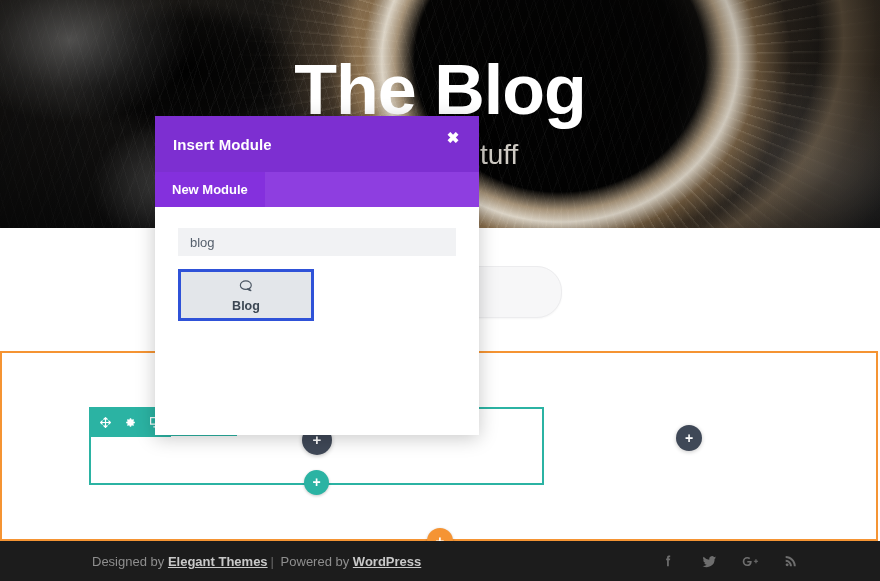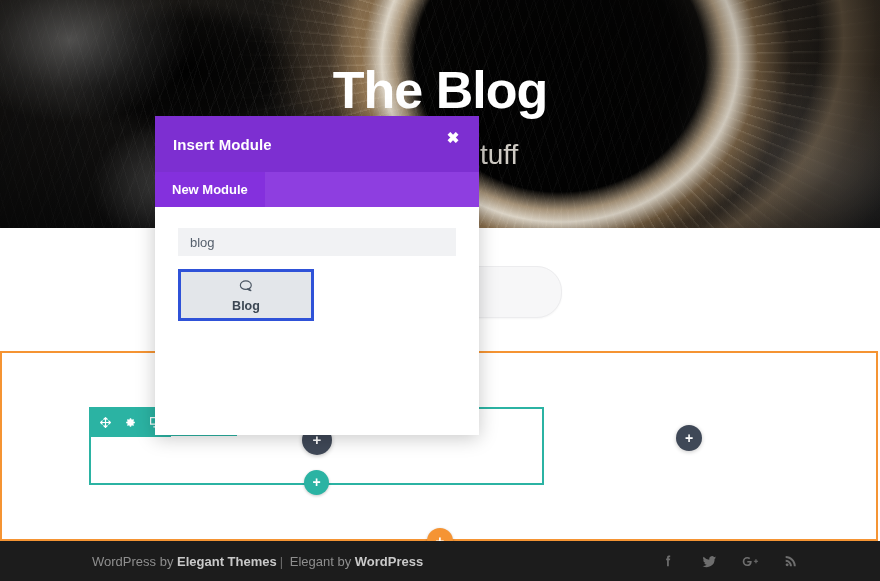--- a/index.html
+++ b/index.html
@@ -84,21 +84,21 @@
     inset: 0;
     background: radial-gradient(ellipse 640px 330px at 440px 110px, rgba(0,0,0,0) 35%, rgba(0,0,0,0.45) 100%);
   }
   .hero-title {
     position: absolute;
     left: 0;
     top: 48px;
     width: 880px;
     text-align: center;
     color: #ffffff;
-    font-size: 52px;
+    font-size: 70px;
     line-height: 84px;
     font-weight: bold;
     letter-spacing: -1px;
     white-space: nowrap;
   }
   .hero-sub {
     position: absolute;
     left: 0;
     top: 138px;
     width: 880px;
@@ -264,21 +264,21 @@
   }
   .footer-credit {
     position: absolute;
     left: 92px;
     top: 554px;
     color: #8e8e8e;
     font-size: 13px;
     line-height: 16px;
     white-space: nowrap;
   }
-  .footer-credit b { color: #c9c9c9; font-weight: bold; }
+  .footer-credit b { color: #c9c9c9; font-weight: bold; text-decoration: underline; }
   .footer-credit .sep { color: #6a6a6a; padding: 0 3px; }
   .footer-social {
     position: absolute;
     right: 78px;
     top: 550px;
     display: flex;
     align-items: center;
     gap: 19px;
   }
   .footer-social .s-ico {
@@ -443,21 +443,21 @@
   <div class="row-accent-bar"></div>
 
   <div class="column-plus-dark">+</div>
   <div class="row-plus">+</div>
   <div class="module-plus-dark">+</div>
   <div class="section-plus">+</div>
   <div class="footer-plus-purple"></div>
 
   <div class="footer"></div>
   <div class="footer-credit">
-    <span>WordPress by </span><b>Elegant Themes</b><span class="sep">|</span><span> Elegant by </span><b>WordPress</b>
+    <span>Designed by </span><b>Elegant Themes</b><span class="sep">|</span><span> Powered by </span><b>WordPress</b>
   </div>
   <div class="footer-social">
     <span class="s-ico">
       <svg width="16" height="16" viewBox="0 0 24 24" fill="currentColor">
         <path d="M15.3 8.4h-2.1V7.1c0-.6.4-.8.7-.8h1.4V3.9h-2c-2.2 0-2.7 1.6-2.7 2.7v1.8H9.2v2.5h1.4V20h2.6v-9.1h1.8z"></path>
       </svg>
     </span>
     <span class="s-ico">
       <svg width="17" height="17" viewBox="0 0 24 24" fill="currentColor">
         <path d="M21.5 6.4c-.7.3-1.5.5-2.3.6.8-.5 1.4-1.3 1.7-2.2-.8.5-1.6.8-2.5 1a3.9 3.9 0 0 0-6.7 3.6A11 11 0 0 1 3.6 5.3a3.9 3.9 0 0 0 1.2 5.2c-.6 0-1.2-.2-1.8-.5a3.9 3.9 0 0 0 3.1 3.8c-.5.2-1.1.2-1.7.1a3.9 3.9 0 0 0 3.6 2.7 7.9 7.9 0 0 1-5.8 1.6 11 11 0 0 0 17-9.8c.8-.6 1.5-1.3 2.1-2z"></path>

